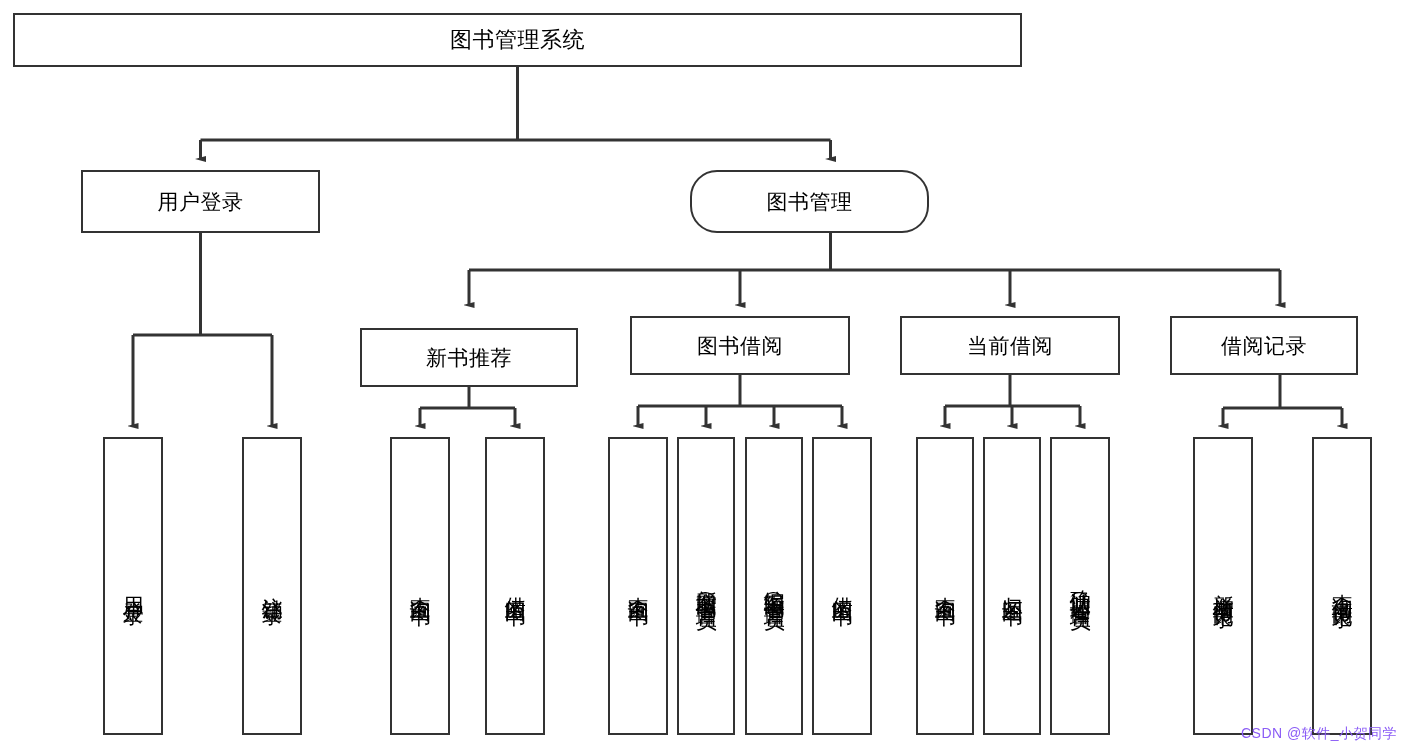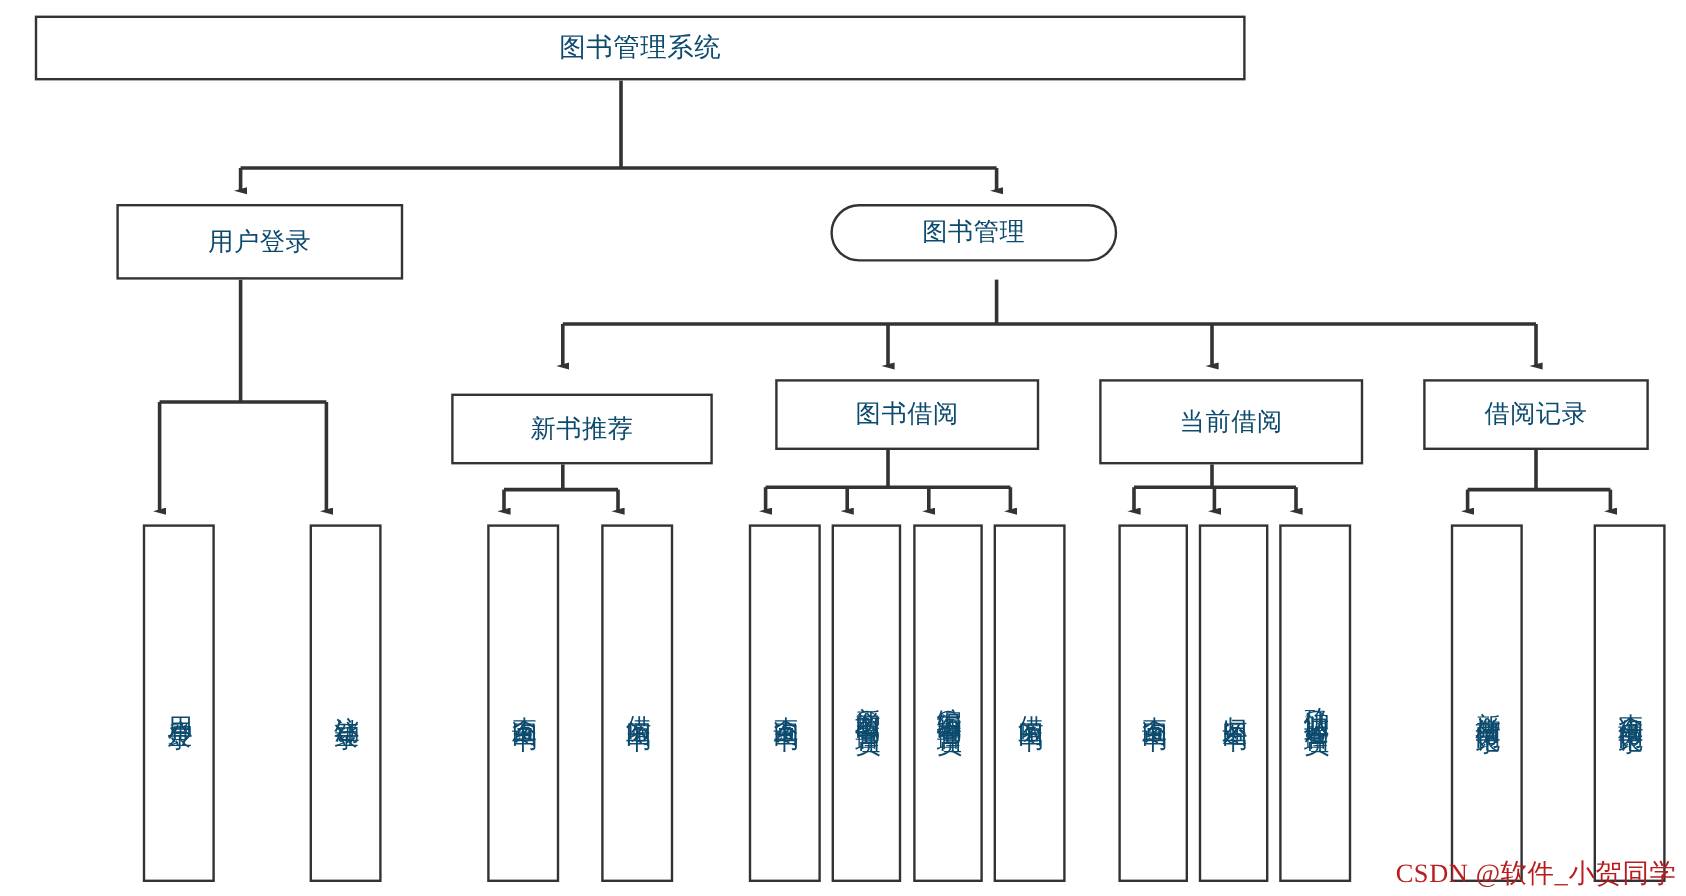--- a/index.html
+++ b/index.html
@@ -27,23 +27,22 @@
     pointer-events: none;
   }
   .node {
     position: absolute;
     box-sizing: border-box;
     border: 2px solid #333333;
     background: #ffffff;
     display: flex;
     align-items: center;
     justify-content: center;
-    color: #0c4a6e;
+    color: #000000;
     text-align: center;
-    margin-left: 16px;
   }
   .node.horiz {
     font-size: 21px;
     line-height: 1.2;
     letter-spacing: 0.5px;
   }
   .node.vert {
     writing-mode: vertical-rl;
     text-orientation: upright;
     font-size: 21px;
@@ -60,26 +59,25 @@
     display: block;
     white-space: pre-wrap;
   }
   .node.root {
     font-size: 22px;
   }
   #watermark {
     position: absolute;
     right: 8px;
     bottom: 4px;
-    font-size: 22px;
-    color: #b91c1c;
+    font-size: 14px;
+    color: #8b5cf6;
     letter-spacing: 0.5px;
     white-space: nowrap;
     user-select: none;
-    font-family: Liberation Serif, serif;
   }
 </style>
 </head>
 <body>
 
 <div id="canvas">
 
   <svg id="edge-layer" viewBox="0 0 1405 747">
     <defs>
       <marker id="arrowhead" markerWidth="10" markerHeight="11" refX="3" refY="5.5" orient="auto" markerUnits="userSpaceOnUse">
@@ -123,30 +121,30 @@
       </g>
   </svg>
 
   <div id="node-group">
       <div class="node horiz root" style="left: 13px; top: 13px; width: 1009px; height: 54px;">
         <span class="label">图书管理系统</span>
       </div>
       <div class="node horiz" style="left: 81px; top: 170px; width: 239px; height: 63px;">
         <span class="label">用户登录</span>
       </div>
-      <div class="node horiz" style="left: 676px; top: 170px; width: 239px; height: 48px; border-radius: 27px;">
+      <div class="node horiz" style="left: 690px; top: 170px; width: 239px; height: 63px; border-radius: 27px;">
         <span class="label">图书管理</span>
       </div>
       <div class="node horiz" style="left: 360px; top: 328px; width: 218px; height: 59px;">
         <span class="label">新书推荐</span>
       </div>
       <div class="node horiz" style="left: 630px; top: 316px; width: 220px; height: 59px; text-align: right;">
         <span class="label">图书借阅</span>
       </div>
-      <div class="node horiz" style="left: 900px; top: 316px; width: 220px; height: 71px;">
+      <div class="node horiz" style="left: 900px; top: 316px; width: 220px; height: 59px;">
         <span class="label">当前借阅</span>
       </div>
       <div class="node horiz" style="left: 1170px; top: 316px; width: 188px; height: 59px;">
         <span class="label">借阅记录</span>
       </div>
       <div class="node vert" style="left: 103px; top: 437px; width: 60px; height: 298px;">
         <span class="label">用户登录</span>
       </div>
       <div class="node vert" style="left: 242px; top: 437px; width: 60px; height: 298px;">
         <span class="label">注销登录</span>

